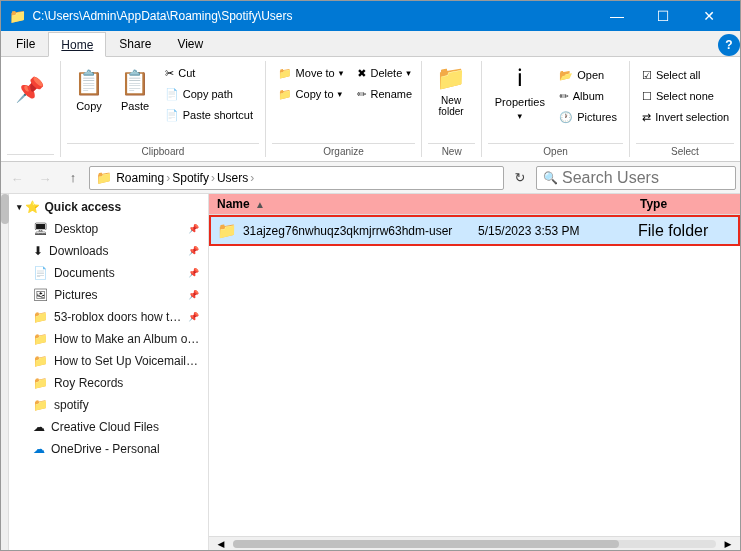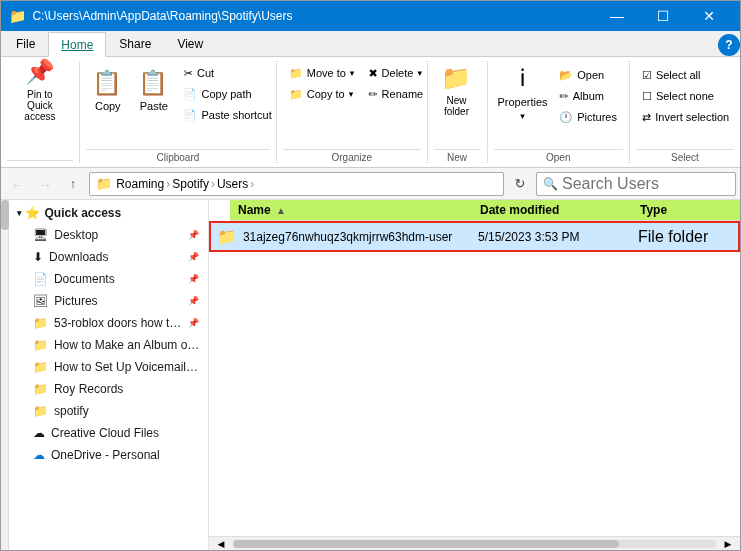--- a/index.html
+++ b/index.html
@@ -74,21 +74,21 @@
       align-items: center;
       border: 1px solid transparent;
       border-bottom: none;
       background: transparent;
       position: relative;
     }
     .ribbon-tab.active {
       background: #fff;
       border-color: #ccc;
       border-bottom: 1px solid #fff;
-      color: #0f766e;
+      color: #0f172a;
       margin-bottom: -1px;
       z-index: 1;
       text-decoration: underline;
     }
 
     
     .ribbon {
       background: #fff;
       border-bottom: 1px solid #ccc;
       display: flex;
@@ -112,21 +112,21 @@
       align-items: flex-start;
       gap: 2px;
       padding-bottom: 2px;
     }
     .ribbon-group-label {
       text-align: center;
       font-size: 10px;
       color: #555;
       padding-top: 2px;
       border-top: 1px solid #ddd;
-      margin-top: 20px;
+      margin-top: 14px;
     }
 
     .ribbon-btn-large {
       display: flex;
       flex-direction: column;
       align-items: center;
       justify-content: center;
       padding: 4px 8px;
       min-width: 44px;
       cursor: pointer;
@@ -263,26 +263,25 @@
     
     .file-pane {
       flex: 1;
       display: flex;
       flex-direction: column;
       overflow: hidden;
     }
     .file-list-header {
       display: flex;
       align-items: flex-end;
-      background: #bef264;
+      background: #fca5a5;
       border-bottom: 1px solid #ddd;
       padding: 3px 0;
       font-size: 12px;
       font-weight: 600;
-      margin-left: 21px;
     }
     .col-name { flex: 1; padding-left: 8px; cursor: pointer; }
     .col-date { width: 160px; cursor: pointer; }
     .col-type { width: 100px; cursor: pointer; }
 
     .file-list {
       flex: 1;
       overflow-y: auto;
       background: white;
     }
@@ -397,22 +396,20 @@
     <div style="flex:1"></div>
     <div class="help-btn">?</div>
   </div>
 
   <div class="ribbon">
 
     <div class="ribbon-group" style="min-width:60px;">
       <div class="ribbon-group-content">
         <div class="ribbon-btn-large">
           <span class="icon">📌</span>
-          <span class="label" style="white-space:pre-line; font-size:10px;">Pin to Quick
-access</span>
         </div>
       </div>
       <div class="ribbon-group-label"></div>
     </div>
 
     <div class="ribbon-group" style="min-width:90px;">
       <div class="ribbon-group-content">
         <div class="ribbon-btn-large">
           <span class="icon">📋</span>
           <span class="label">Copy</span>
@@ -623,23 +620,20 @@
 
     </div>
 
     <div class="file-pane">
 
       <div class="file-list-header">
         <div class="col-name">
           <span>Name</span>
           <span class="sort-arrow">▲</span>
         </div>
-        <div class="col-date">
-          <span>Date modified</span>
-        </div>
         <div class="col-type">
           <span>Type</span>
         </div>
       </div>
 
       <div class="file-list">
         <div class="file-row selected">
           <div class="file-cell-name">
             <span style="font-size:16px; color:#ffd966;">📁</span>
             <span>31ajzeg76nwhuqz3qkmjrrw63hdm-user</span>

